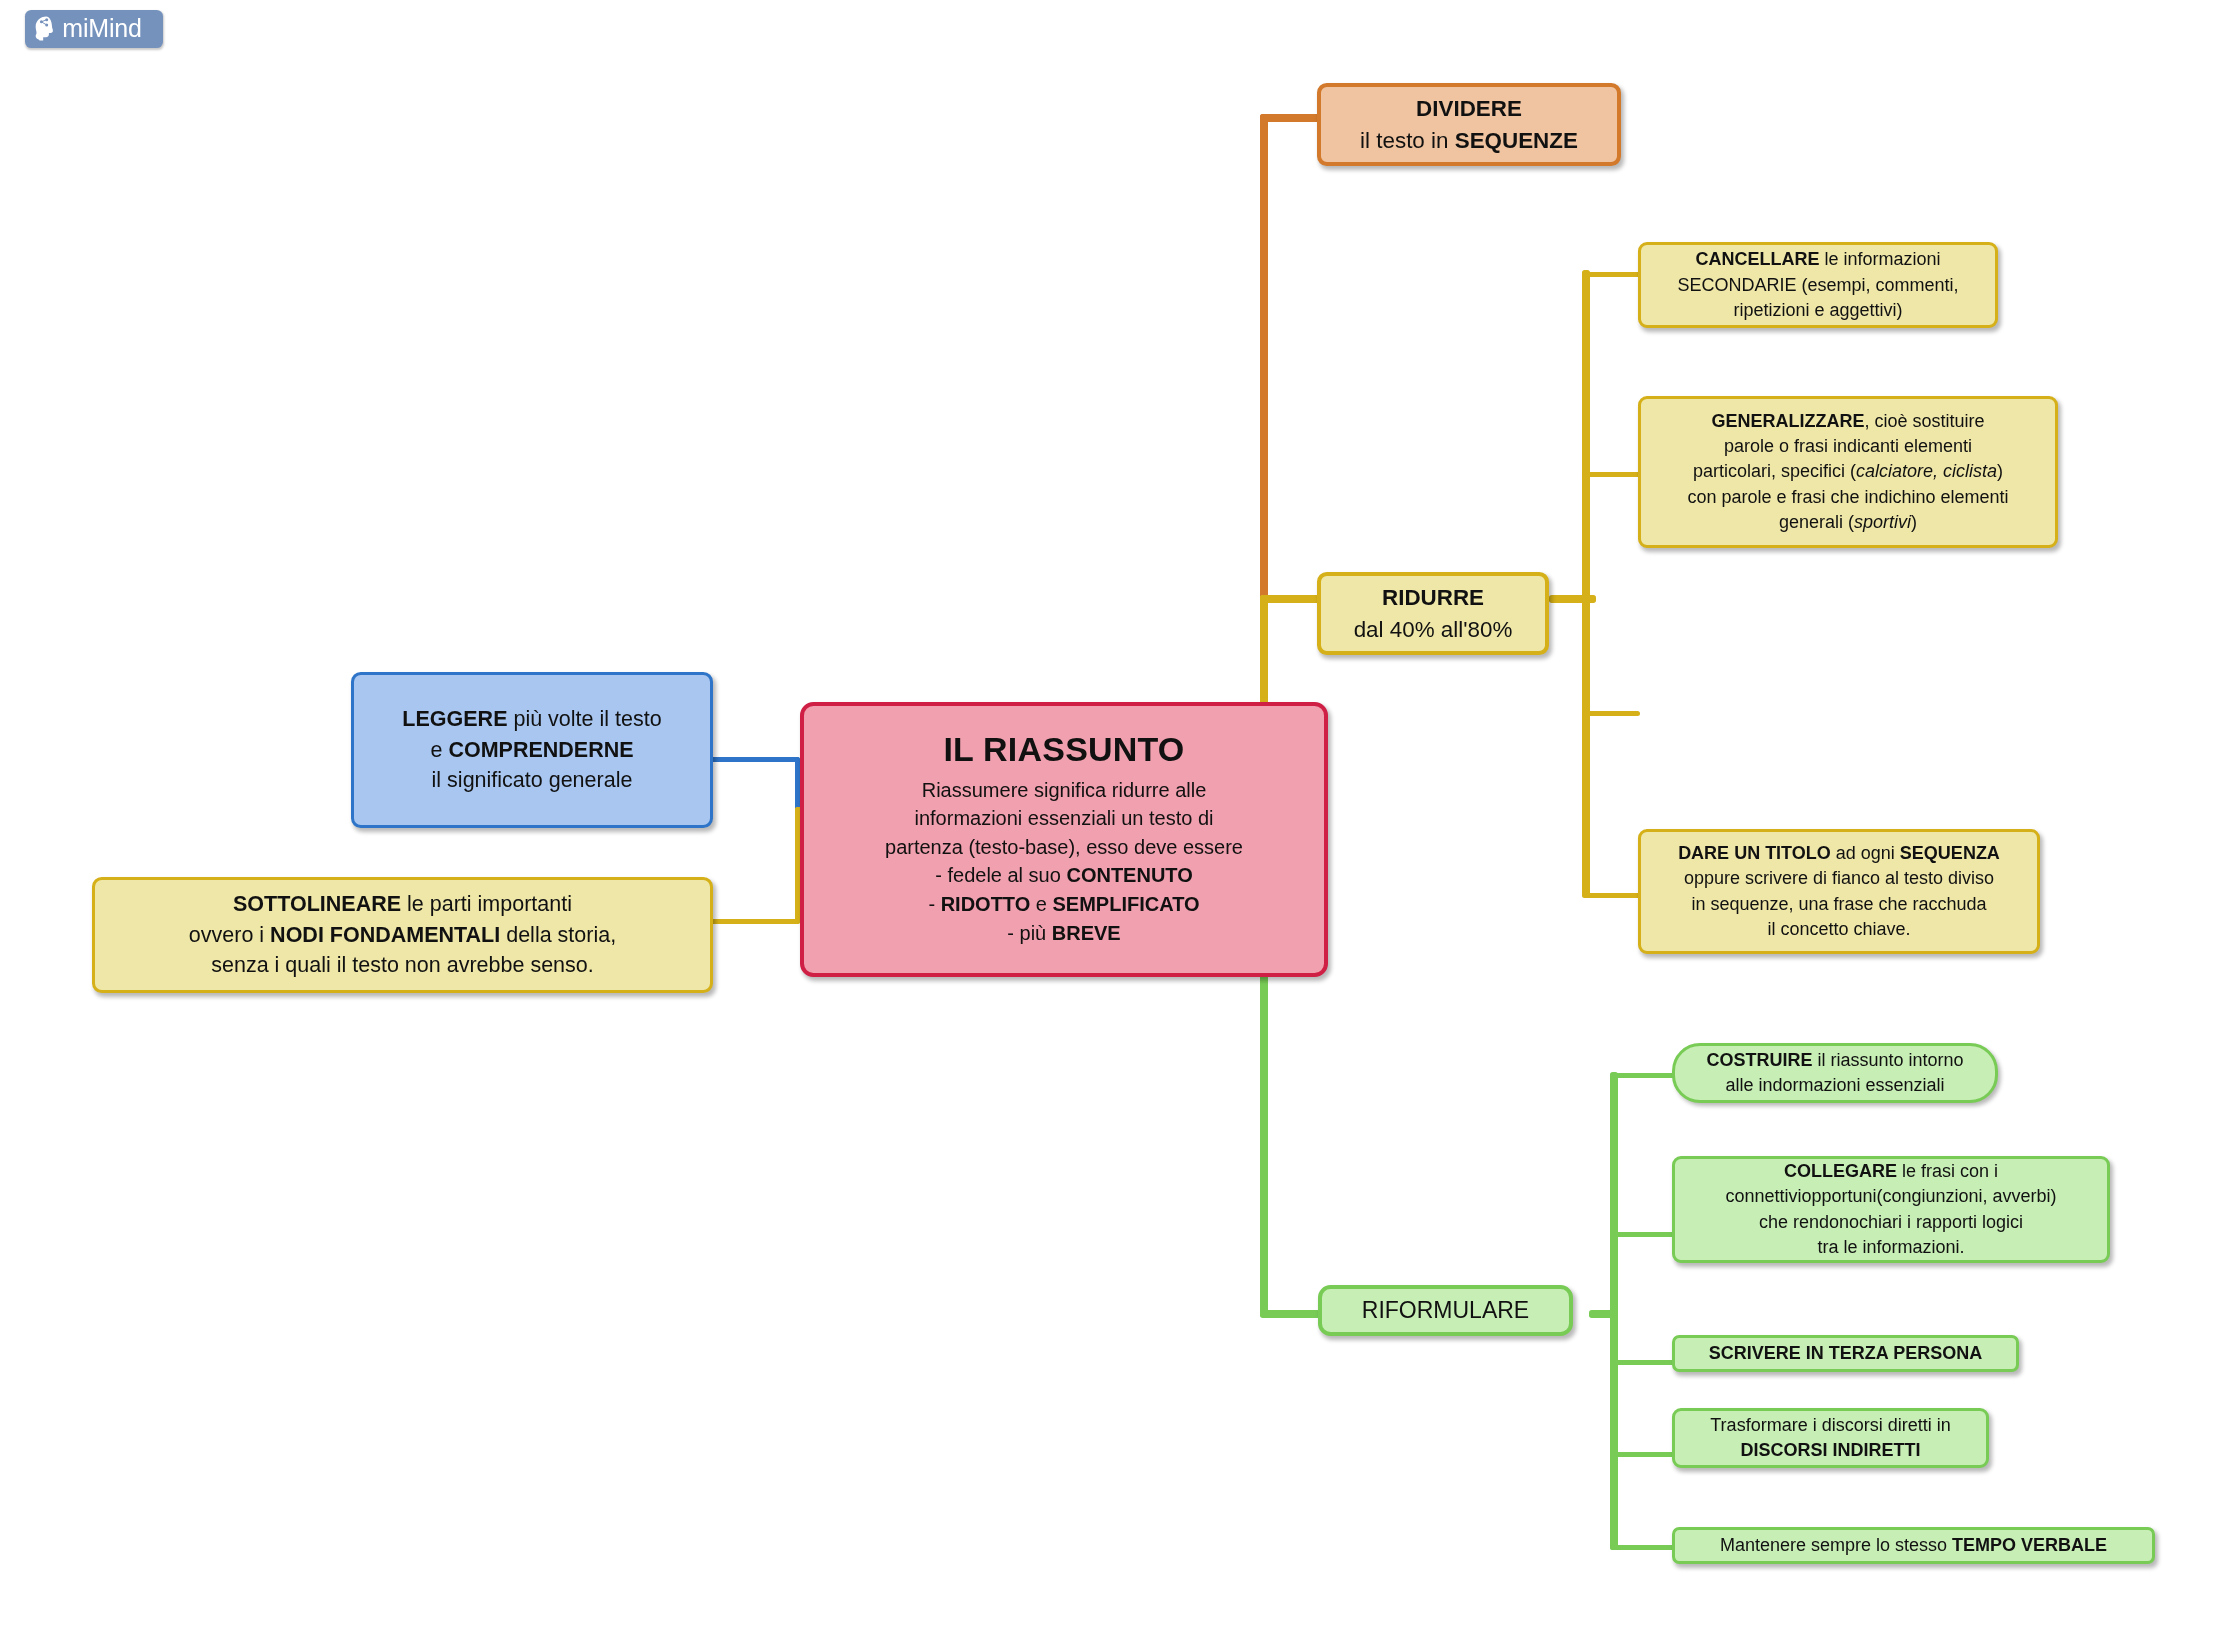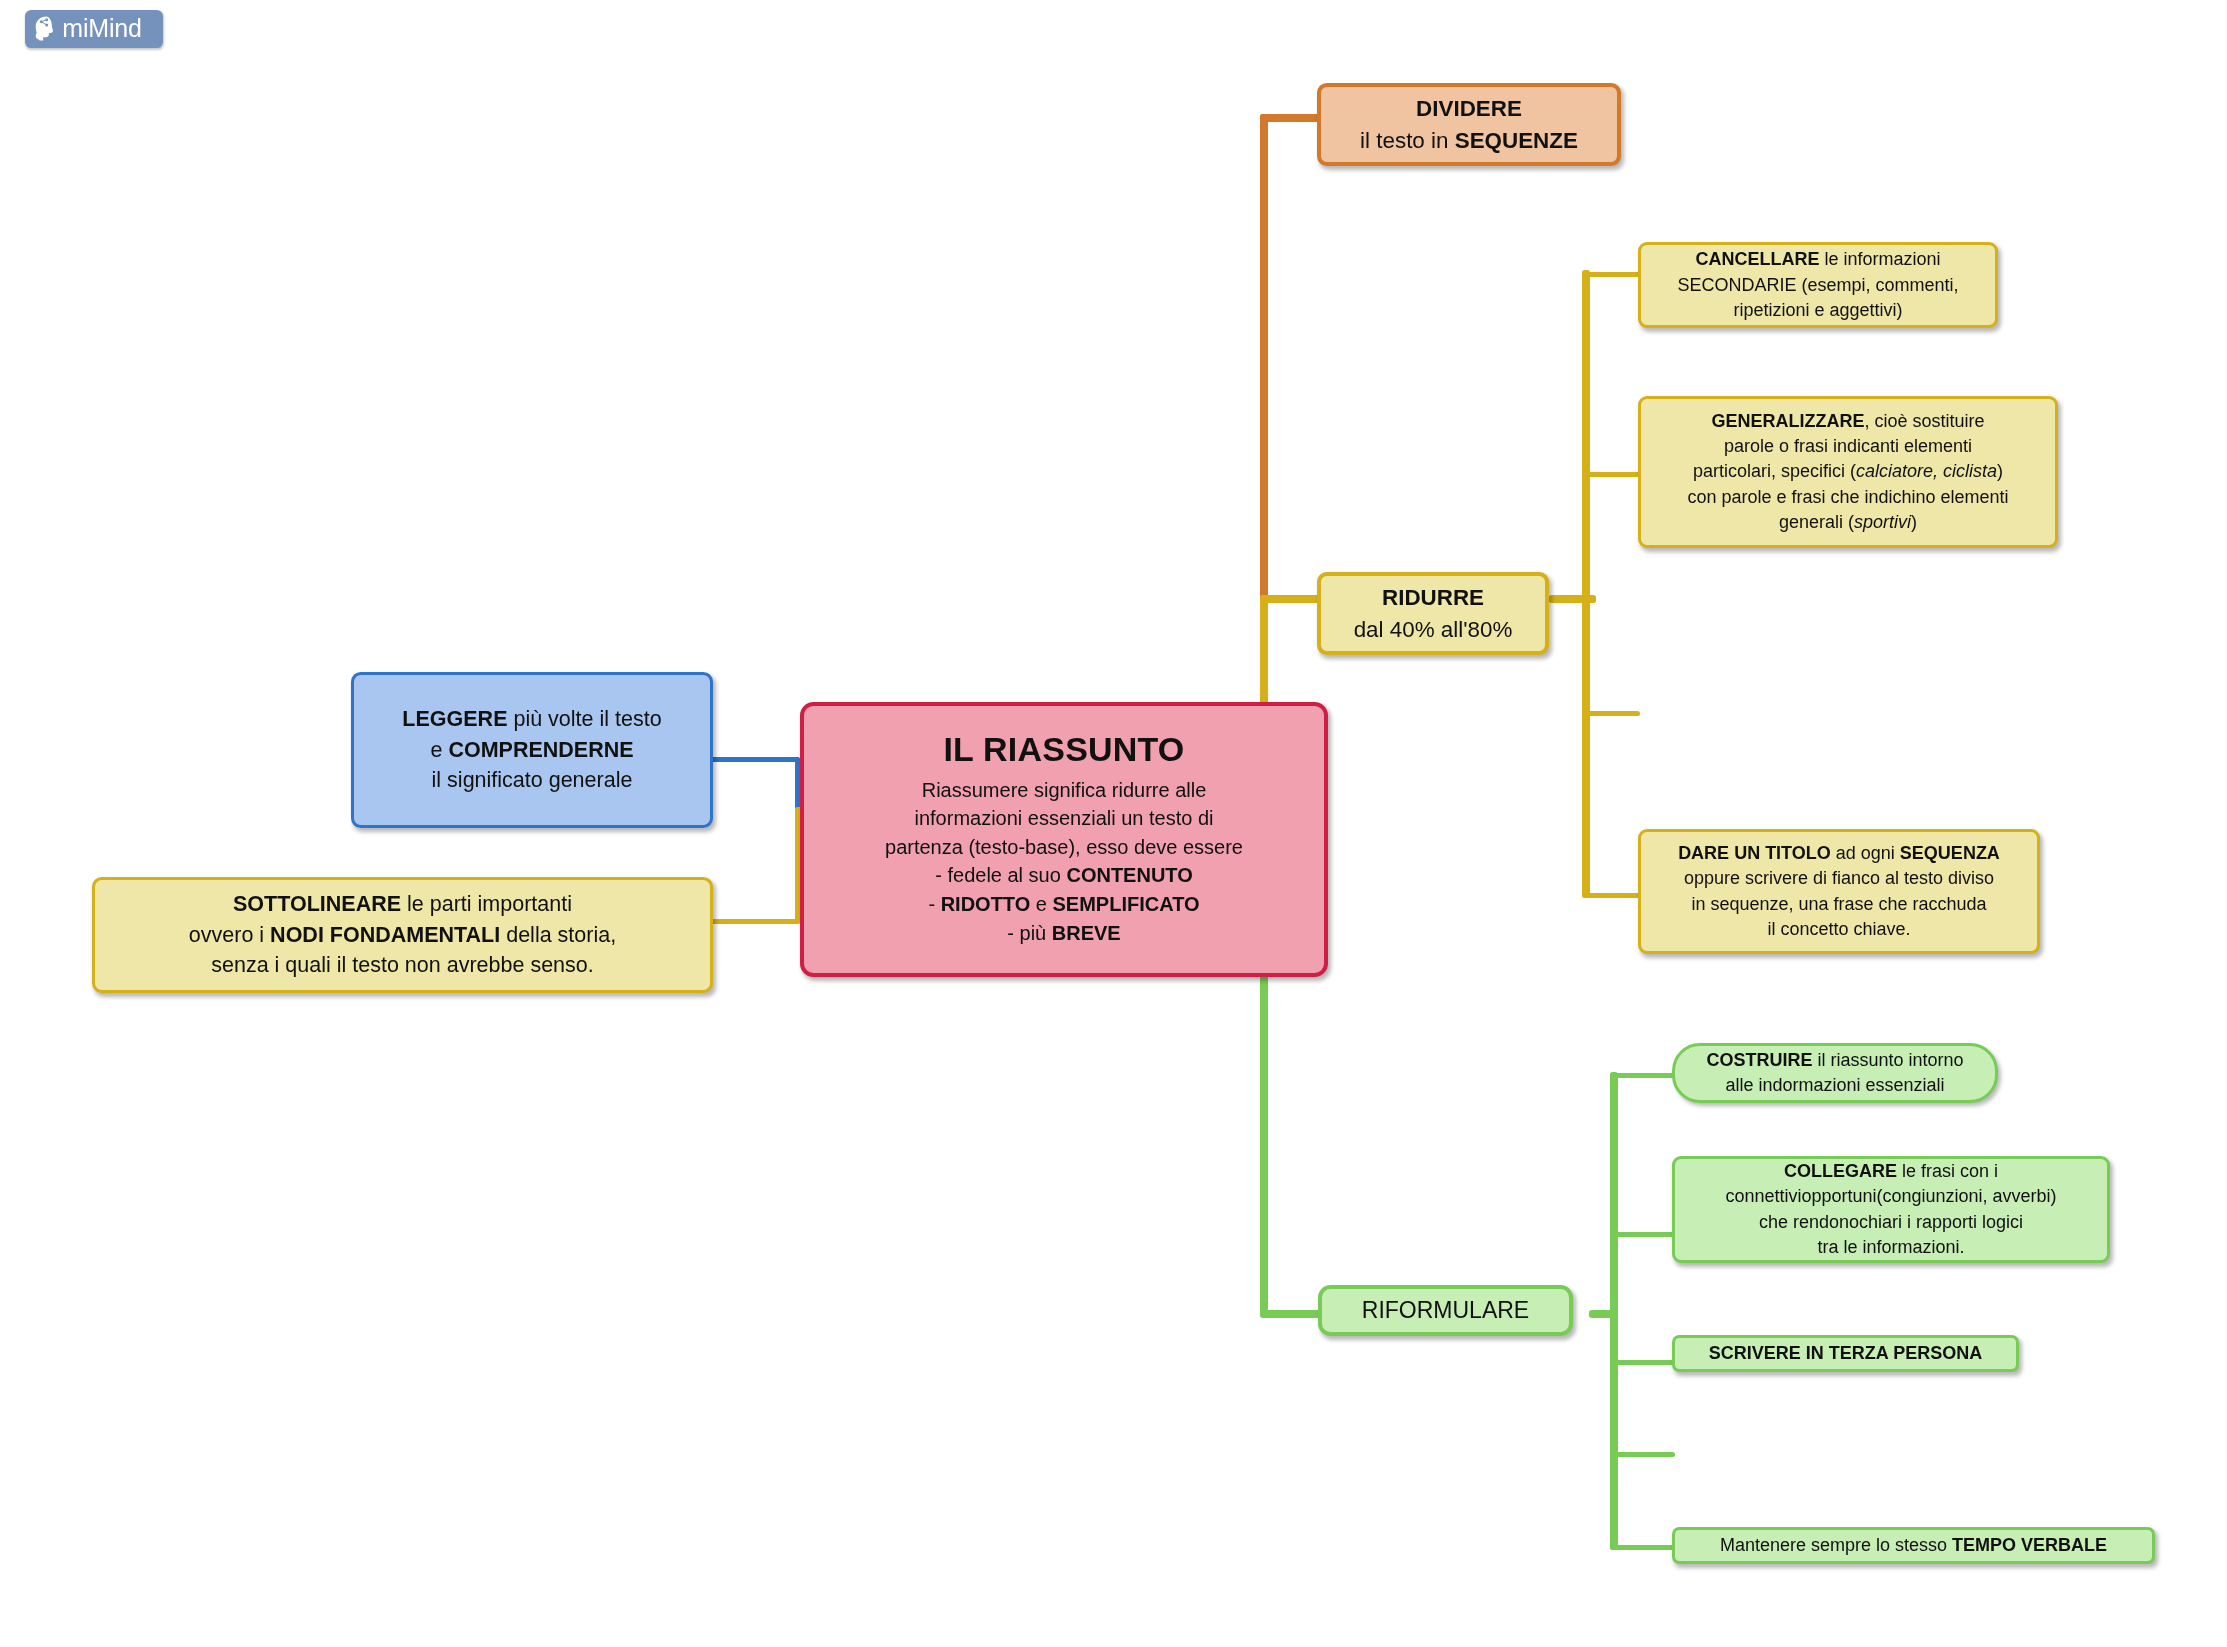--- a/index.html
+++ b/index.html
@@ -232,19 +232,23 @@
     <span class="ln"><b>COLLEGARE</b> le frasi con i</span>
     <span class="ln">connettiviopportuni(congiunzioni, avverbi)</span>
     <span class="ln">che rendonochiari i rapporti logici</span>
     <span class="ln">tra le informazioni.</span>
   </div>
 
   <div class="node node-g" style="left:1672px; top:1335px; width:347px; height:37px; border-radius:7.2px;">
     <span class="ln"><b>SCRIVERE IN TERZA PERSONA</b></span>
   </div>
 
+  <div class="node node-g" style="left:1672px; top:1408px; width:317px; height:60px;">
+    <span class="ln">Trasformare i discorsi diretti in</span>
+    <span class="ln"><b>DISCORSI INDIRETTI</b></span>
+  </div>
 
   <div class="node node-g" style="left:1672px; top:1527px; width:483px; height:37px; border-radius:7.2px;">
     <span class="ln">Mantenere sempre lo stesso <b>TEMPO VERBALE</b></span>
   </div>
 
 </div>
 
 
 </body></html>

